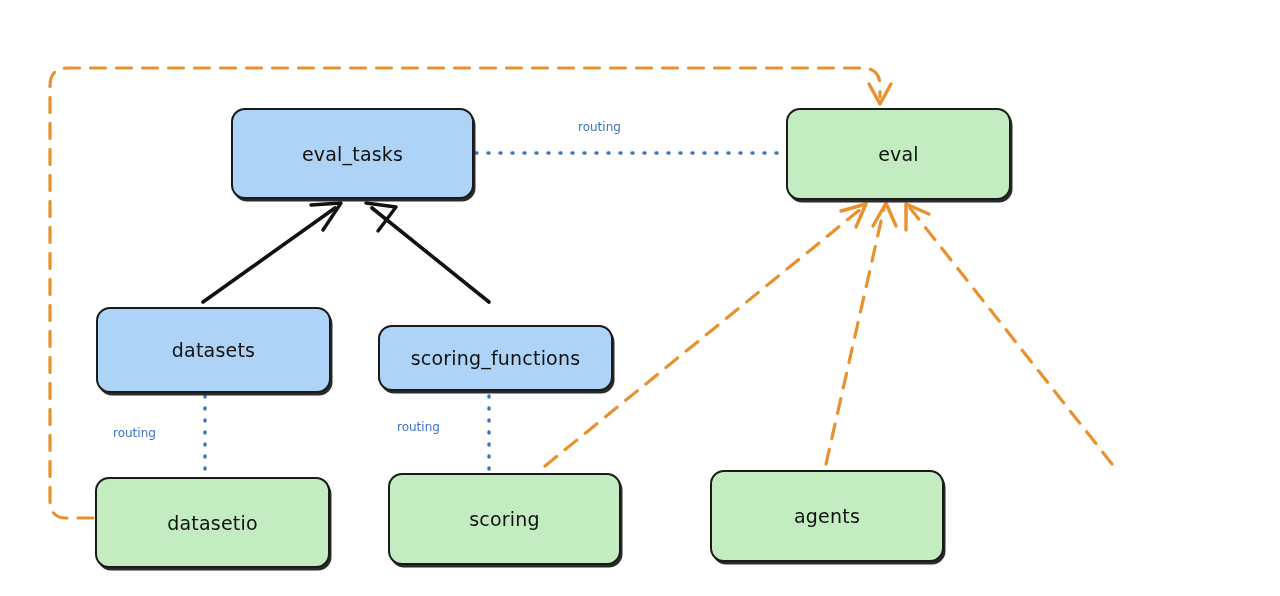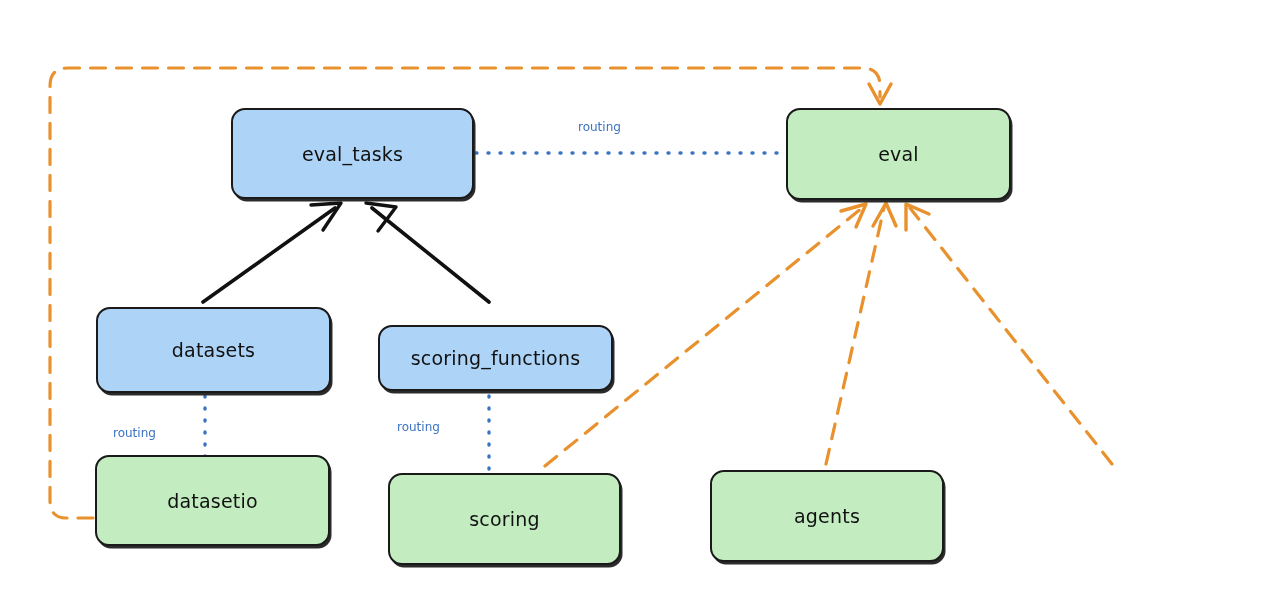--- a/index.html
+++ b/index.html
@@ -95,21 +95,21 @@
   </div>
 
   <div class="node blue" style="left:96px; top:307px; width:235px; height:86px;">
     <span>datasets</span>
   </div>
 
   <div class="node blue" style="left:378px; top:307px; width:235px; height:66px;margin-top:18px;">
     <span>scoring_functions</span>
   </div>
 
-  <div class="node green" style="left:95px; top:455px; width:235px; height:91px;">
+  <div class="node green" style="left:95px; top:477px; width:235px; height:91px;">
     <span>datasetio</span>
   </div>
 
   <div class="node green" style="left:710px; top:470px; width:234px; height:92px;">
     <span>agents</span>
   </div>
 
   <div class="node green" style="left:388px; top:473px; width:233px; height:92px;">
     <span>scoring</span>
   </div>

